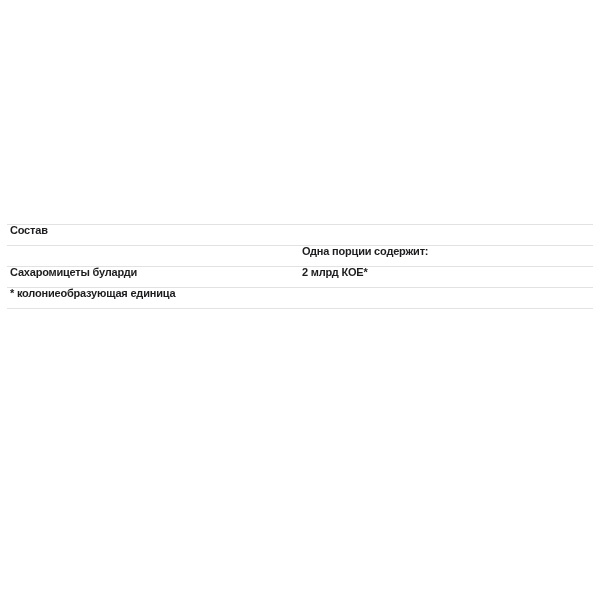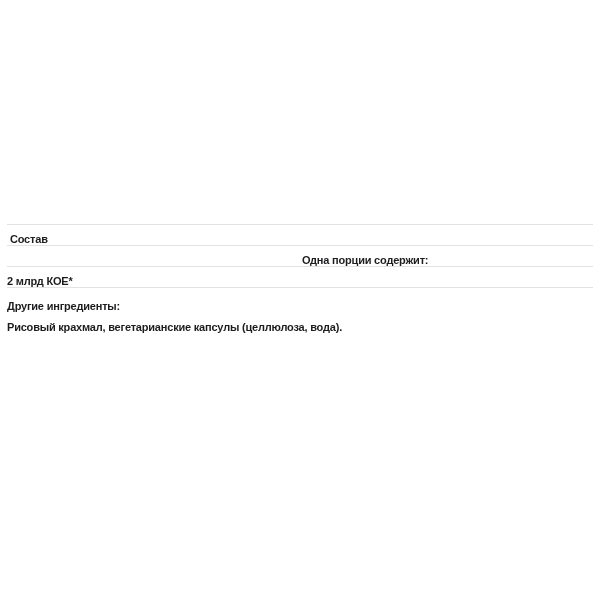--- a/index.html
+++ b/index.html
@@ -20,21 +20,21 @@
     top: 224px;
     left: 0;
     width: 600px;
   }
   .facts-table {
     margin: 0 7px;
     border-bottom: 1px solid #e2e2e2;
   }
   .facts-row {
     display: flex;
-    align-items: flex-end;
+    align-items: flex-start;
     height: 20px;
     border-top: 1px solid #e2e2e2;
     font-size: 11px;
     font-weight: 700;
     letter-spacing: -0.2px;
     line-height: 1;
   }
   .cell-label {
     flex: 0 0 295px;
     box-sizing: border-box;
@@ -68,24 +68,25 @@
       <span class="cell-value"></span>
     </div>
 
 
     <div class="facts-row">
       <span class="cell-label"></span>
       <span class="cell-value">Одна порции содержит:</span>
     </div>
 
     <div class="facts-row">
+      <span class="cell-label">Сахаромицеты буларди</span>
       <span class="cell-value">2 млрд КОЕ*</span>
     </div>
 
+    <div class="facts-row">
+      <span class="cell-label">* колониеобразующая единица</span>
+      <span class="cell-value"></span>
+    </div>
 
   </div>
 
-  <div class="extra">
-    <div class="extra-heading">Другие ингредиенты:</div>
-    <div class="extra-text">Рисовый крахмал, вегетарианские капсулы (целлюлоза, вода).</div>
-  </div>
 
 </div>
 
 </body></html>

